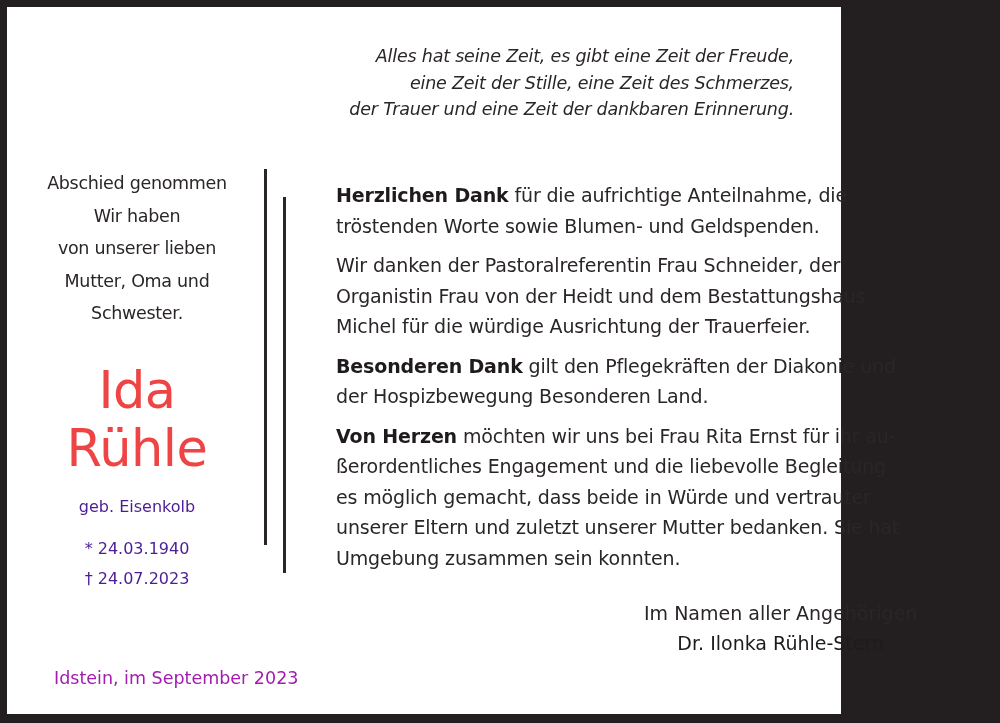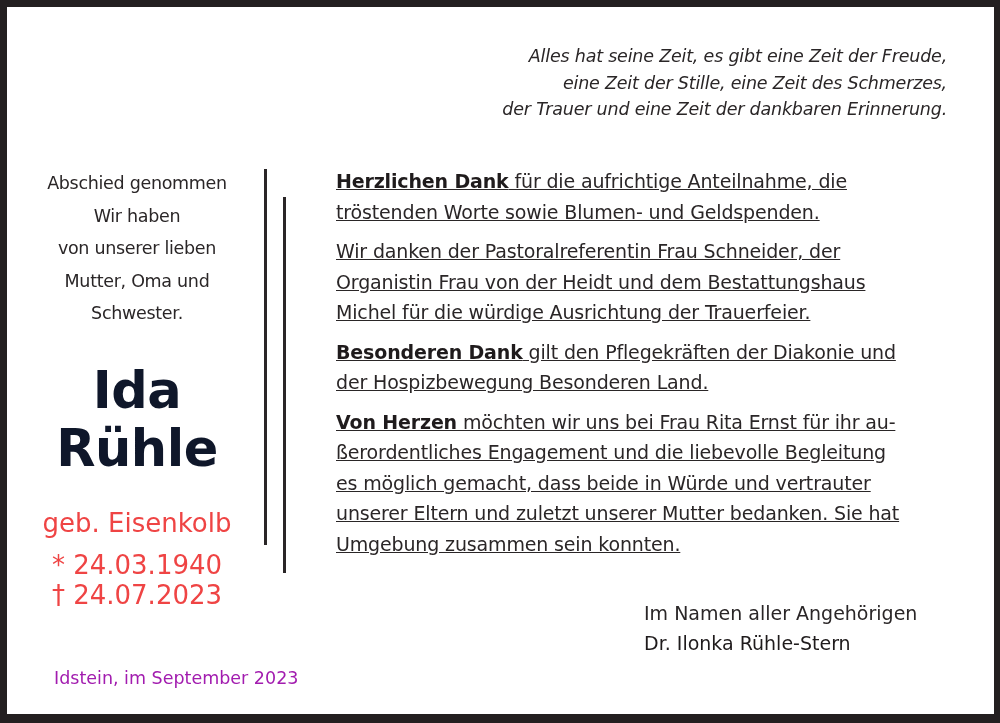--- a/index.html
+++ b/index.html
@@ -12,21 +12,21 @@
       height: 723px;
       position: relative;
       overflow: hidden;
       font-family: "DejaVu Sans", "Liberation Sans", sans-serif;
       color: #231f20;
     }
     .frame {
       position: absolute;
       left: 7px;
       top: 7px;
-      width: 987px;
+      width: 834px;
       height: 707px;
       background: #ffffff;
     }
     .motto {
       position: absolute;
       right: 47px;
       top: 36px;
       text-align: right;
       font-style: italic;
       font-size: 17.5px;
@@ -46,67 +46,67 @@
       top: 160px;
       font-size: 17.5px;
       line-height: 32.6px;
       color: #2a2627;
       letter-spacing: -0.3px;
     }
     .intro div { white-space: nowrap; }
 
     .name {
       top: 355px;
-      font-weight: bold;
+      font-weight: normal;
       font-size: 51px;
       line-height: 58px;
-      color: #0f172a;
+      color: #ef4444;
       letter-spacing: -0.5px;
     }
     .name div { white-space: nowrap; }
 
     .details {
-      top: 501px;
-      font-size: 26px;
+      top: 485px;
+      font-size: 16px;
       line-height: 30px;
-      color: #ef4444;
+      color: #4c1d95;
     }
     .details div { white-space: nowrap; }
     .details .birth { margin-top: 12px; }
 
     .vline {
       position: absolute;
       width: 3px;
       background: #2a2627;
     }
     .vline-1 { left: 257px; top: 162px; height: 376px; }
     .vline-2 { left: 276px; top: 190px; height: 376px; }
 
     .body-text {
       position: absolute;
       left: 329px;
-      top: 159px;
+      top: 173px;
       width: 640px;
       font-size: 19px;
       line-height: 30.5px;
       color: #2a2627;
       letter-spacing: -0.15px;
-      text-decoration: underline;
     }
     .body-text .para { margin-bottom: 9px; }
     .body-text .line { white-space: nowrap; }
     .body-text b { color: #1f1b1c; }
 
     .signature {
       position: absolute;
       left: 637px;
       top: 591px;
       font-size: 19px;
       line-height: 30px;
       color: #2a2627;
+      text-align: center;
     }
     .signature div { white-space: nowrap; }
     .signature .signer { font-weight: normal; color: #1f1b1c; }
 
     .place-date {
       position: absolute;
       left: 47px;
       top: 659px;
       font-size: 17.5px;
       line-height: 24px;

